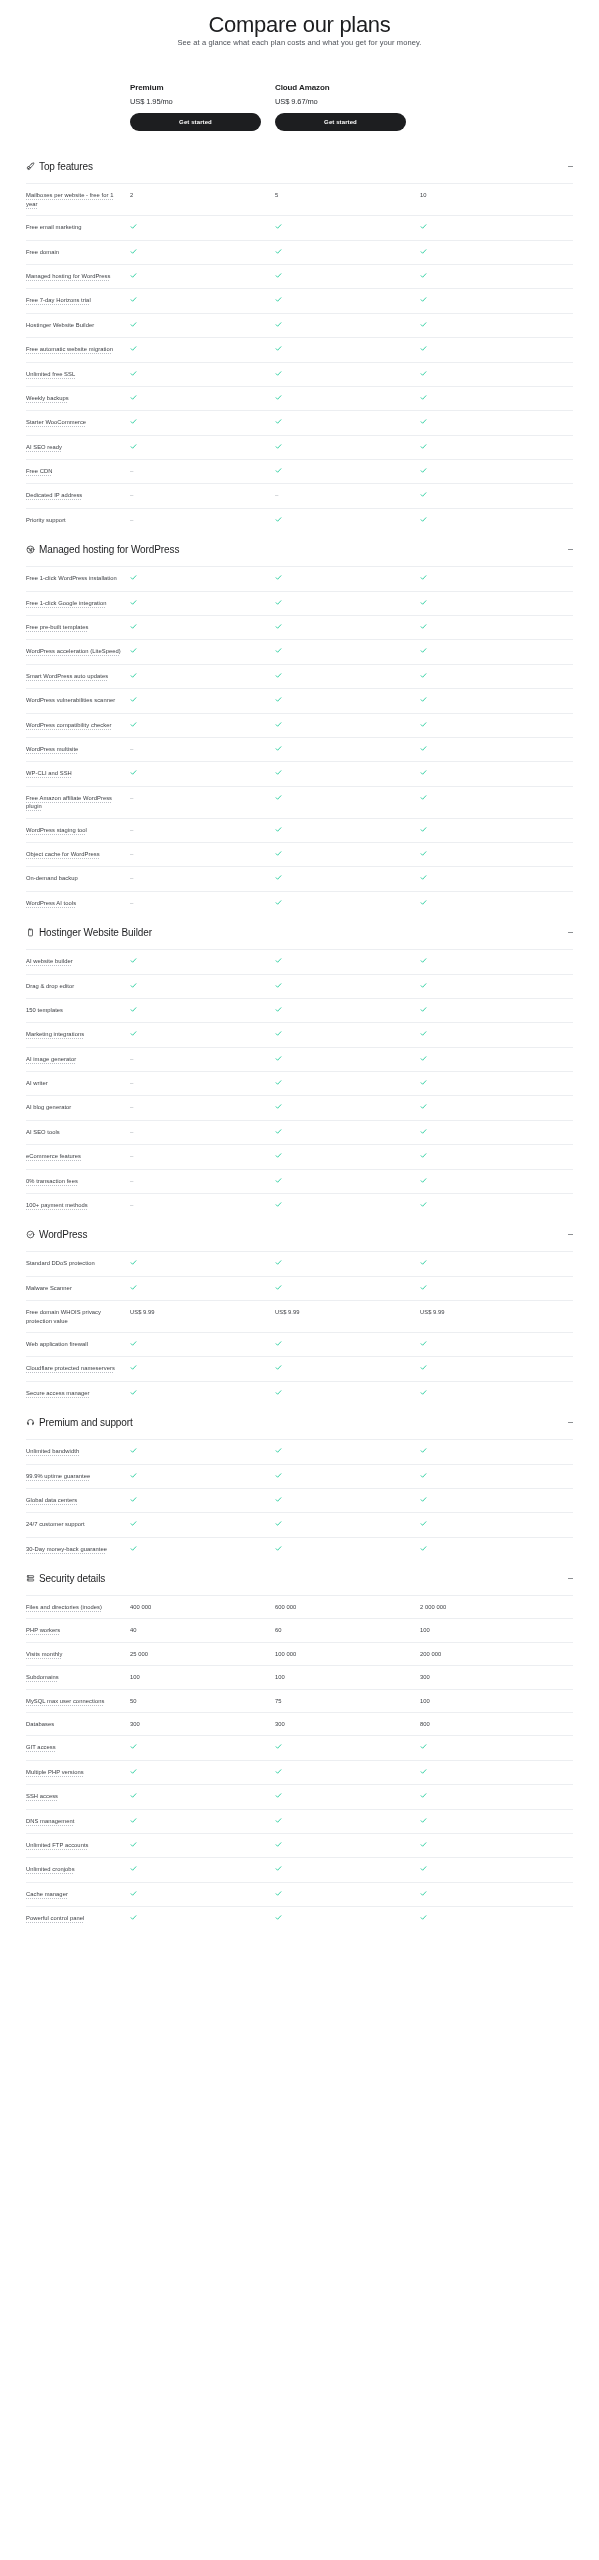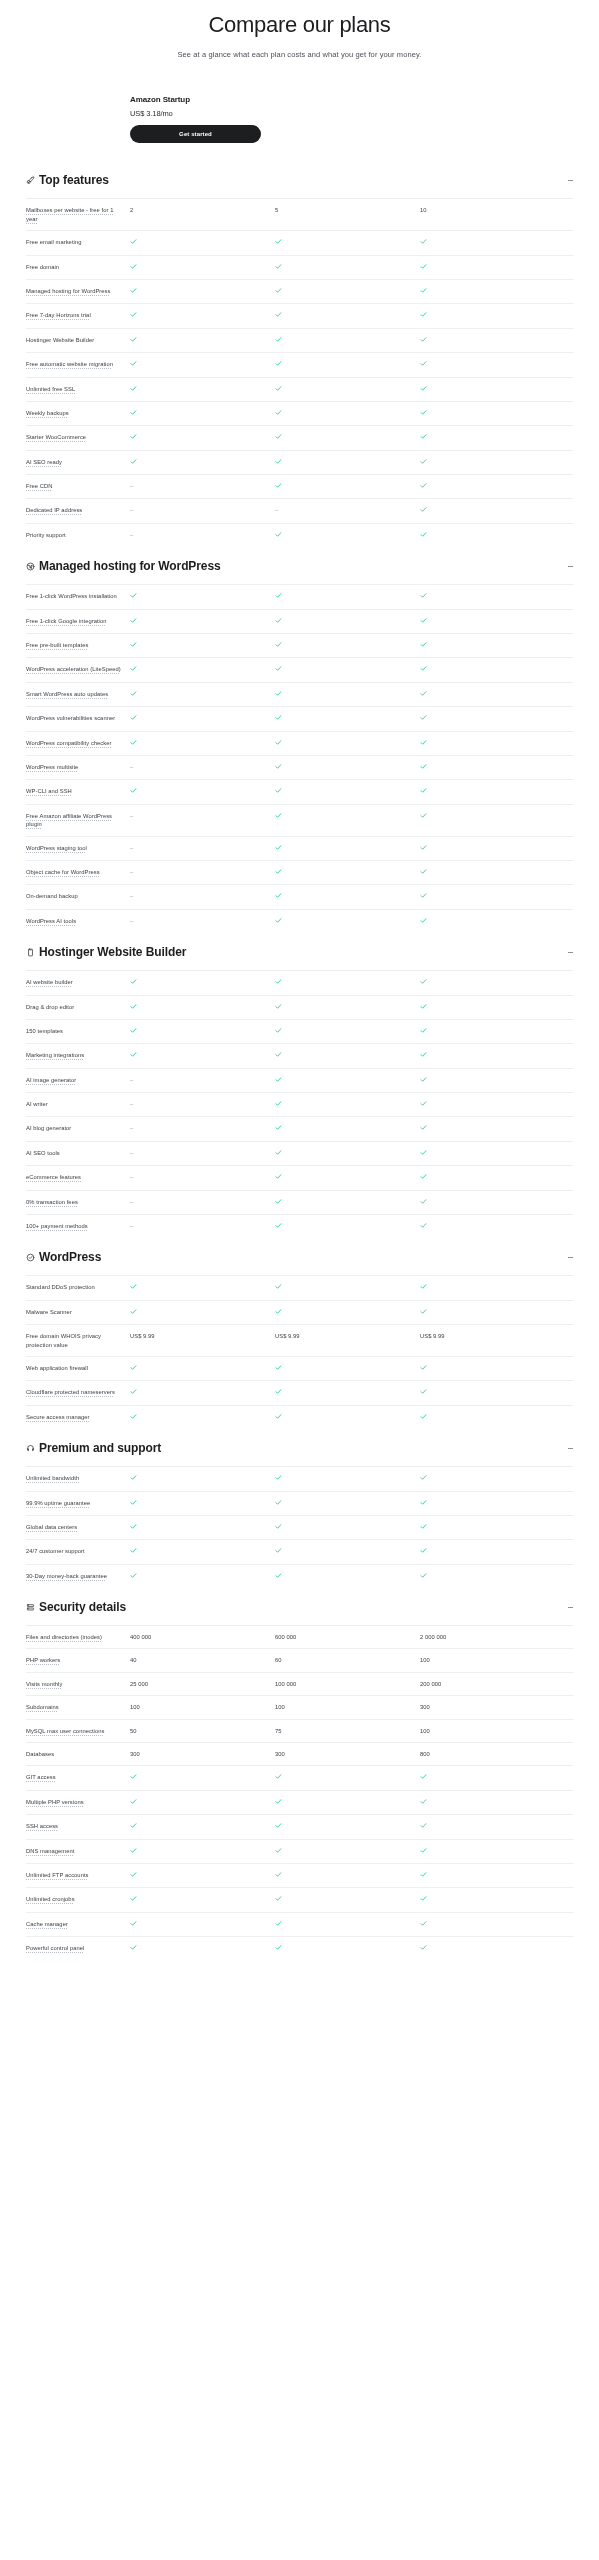--- a/index.html
+++ b/index.html
@@ -15,21 +15,20 @@
   
   .hero { text-align: center; padding: 12px 20px 0 20px; }
   .hero h1 {
     font-size: 22px;
     font-weight: 400;
     letter-spacing: -0.3px;
     color: #1d1e20;
     line-height: 1.2;
   }
   .hero p {
-    margin-top: 12px;
     font-size: 7.5px;
     color: #4b4f56;
     letter-spacing: 0.1px;
   }
 
   
   .plans {
     display: flex;
     padding: 22px 26px 0 26px;
   }
@@ -87,22 +86,22 @@
   .section-icon {
     width: 13px;
     display: flex;
     align-items: center;
     justify-content: flex-start;
     color: #1d1e20;
     flex: none;
   }
   .section-icon svg { display: block; }
   .section-title {
-    font-size: 12px;
-    font-weight: 700;
+    font-size: 10px;
+    font-weight: 400;
     color: #1d1e20;
     letter-spacing: -0.1px;
     flex: 1;
   }
   .collapse-toggle {
     width: 12px;
     text-align: right;
     color: #4b4f56;
     font-size: 9px;
     line-height: 1;
@@ -165,22 +164,28 @@
   <div class="hero">
     <h1>Compare our plans</h1>
     <p>See at a glance what each plan costs and what you get for your money.</p>
   </div>
 
   <div class="plans">
     <div class="plan-spacer"></div>
     <div id="plan-cols" style="display:flex;">
         <div class="plan-col">
           <div class="badge-slot"></div>
-          <div class="plan-name">Amazon Startup</div>
-          <div class="plan-price">US$ 3.18/mo</div>
+          <div class="plan-name">Premium</div>
+          <div class="plan-price">US$ 1.95/mo</div>
+          <button class="cta dark">Get started</button>
+        </div>
+        <div class="plan-col">
+          <div class="badge-slot"></div>
+          <div class="plan-name">Cloud Amazon</div>
+          <div class="plan-price">US$ 9.67/mo</div>
           <button class="cta dark">Get started</button>
         </div>
       </div>
   </div>
 
   <div class="table" id="sections-root">
       <div>
         <div class="section-head">
           <span class="section-icon">
             <svg width="9" height="9" viewBox="0 0 16 16">

